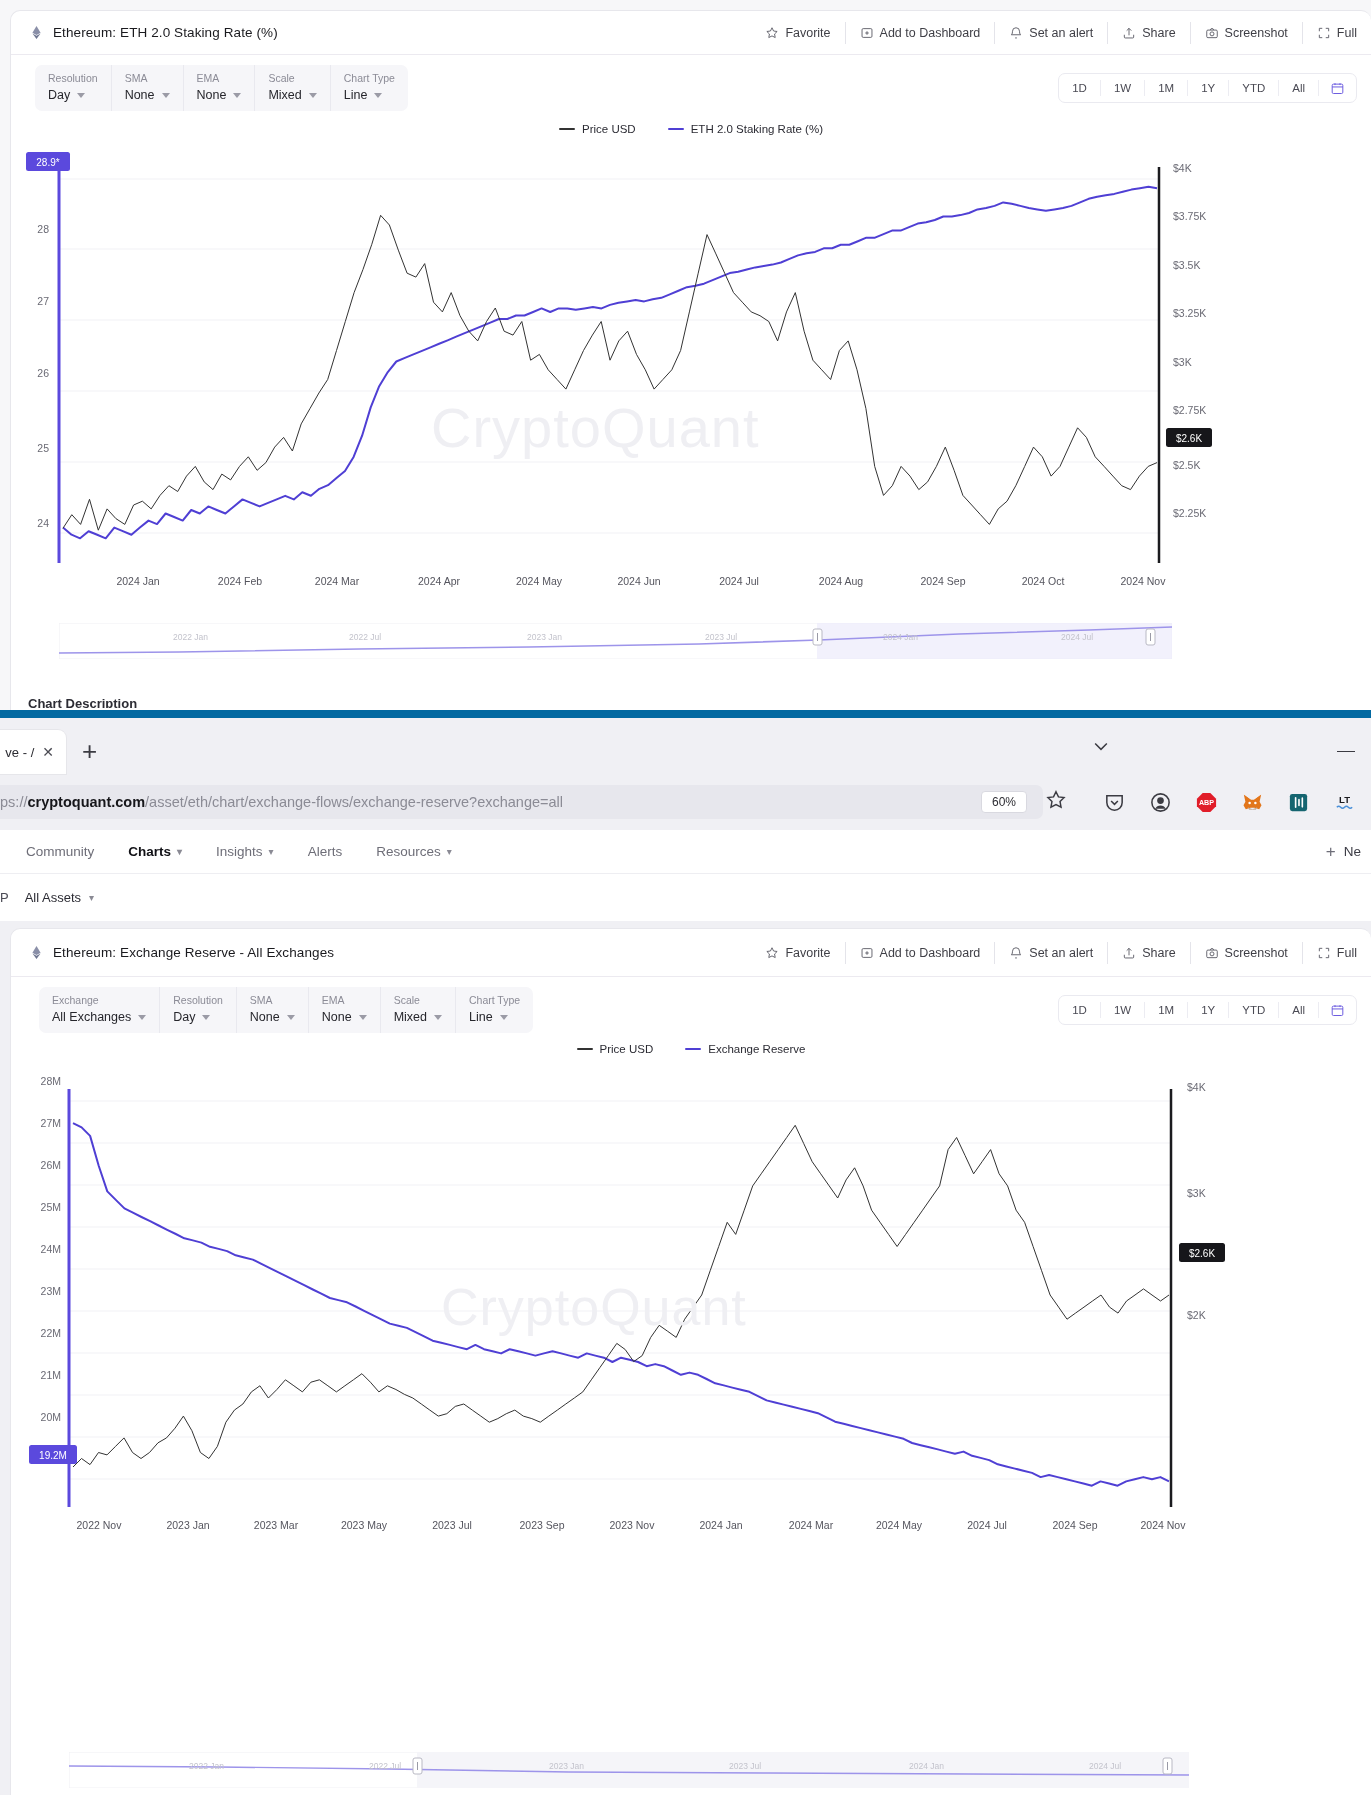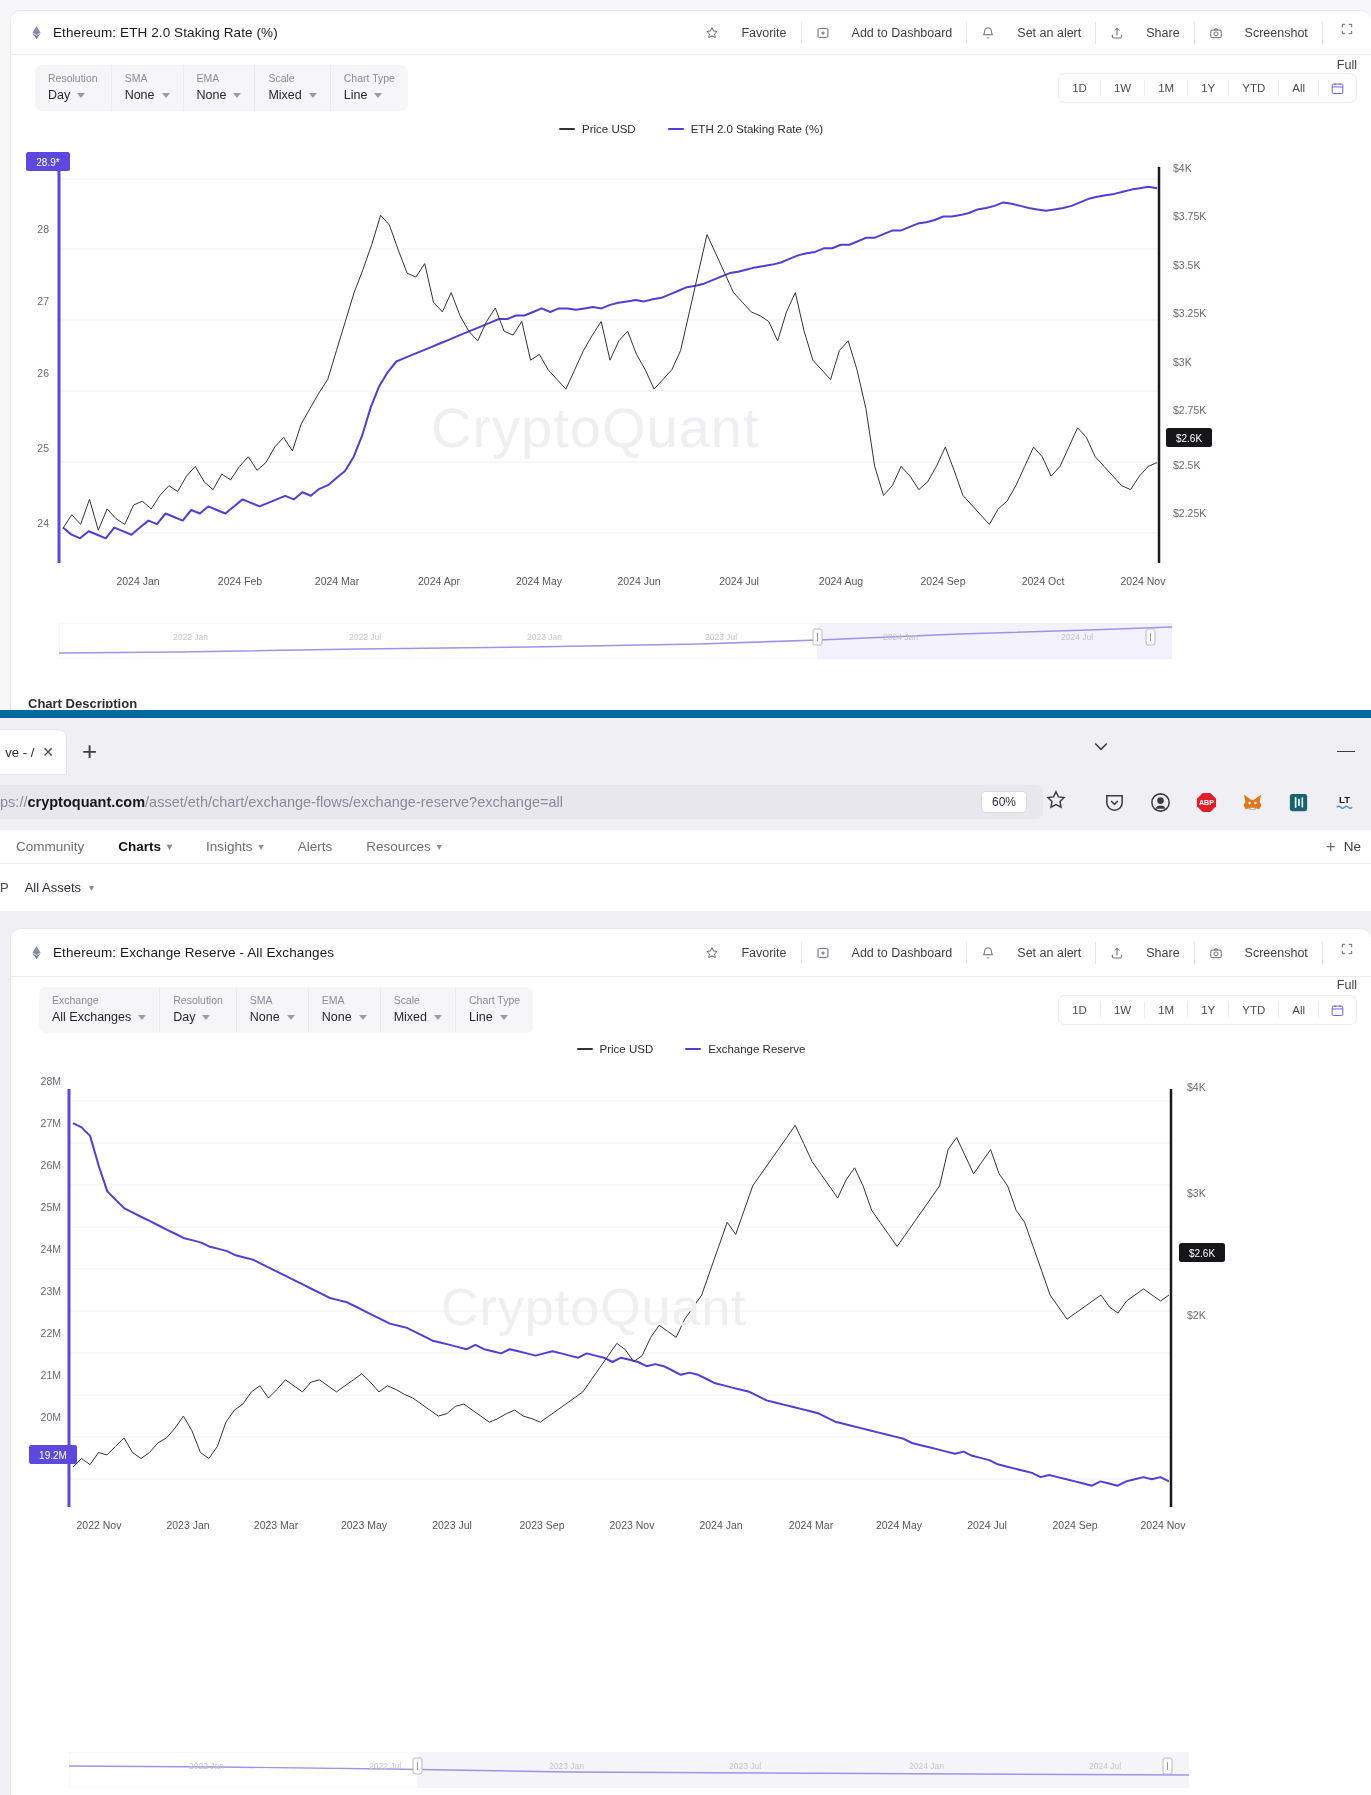--- a/index.html
+++ b/index.html
@@ -32,27 +32,27 @@
     display:flex;align-items:center;justify-content:center;
   }
   .eth-ico svg{width:15px;height:15px;display:block;}
   .chart-title{
     font-size:13.5px; color:#1a1a1e; letter-spacing:.1px; white-space:nowrap;
   }
   .head-actions{
     margin-left:auto;display:flex;align-items:center;height:26px;
   }
   .hact{
-    display:flex;align-items:center;gap:22px;
+    display:flex;align-items:center;gap:6px;
     font-size:12.5px;color:#3f3f46;
     padding:0 14px;height:22px;
     border-right:1px solid #e4e4ea;
     white-space:nowrap;
   }
-  .hact:last-child{border-right:none;flex-direction:column;}
+  .hact:last-child{border-right:none;}
   .hact svg{width:14px;height:14px;flex:0 0 auto;stroke:#55555f;fill:none;stroke-width:1.5;}
 
   
   .ctrl-row{
     display:flex;align-items:flex-start;padding:10px 14px 10px 24px;
     position:relative;height:62px;gap:48px;
   }
   .ctrl-group{
     display:flex;background:#f6f6f9;border-radius:7px;overflow:hidden;
   }
@@ -133,22 +133,22 @@
   .urltext b{color:#16161a;font-weight:700;}
   .zoompill{
     background:#fff;border:1px solid #d9d9e0;border-radius:4px;
     font-size:12px;color:#2d2d33;padding:3px 10px;margin-right:10px;flex:0 0 auto;
   }
   .star-btn{margin:0 12px 0 2px;flex:0 0 auto;}
   .ext-row{display:flex;align-items:center;gap:20px;padding-left:22px;flex:0 0 auto;}
   .ext{width:26px;height:26px;display:flex;align-items:center;justify-content:center;}
 
   .sitenav{
-    background:#fff;height:34px;display:flex;
-    padding-left:6px;border-bottom:1px solid #eeeef2;
+    background:#fff;height:44px;display:flex;
+    padding-left:16px;border-bottom:1px solid #eeeef2;
   }
   .nav-item{
     font-size:13.5px;color:#6e6e78;display:flex;align-items:center;gap:6px;
     margin-right:34px;white-space:nowrap;
   }
   .nav-item.active{color:#111116;font-weight:600;}
   .nav-chev{font-size:10px;color:#8a8a94;}
   .new-btn{
     margin-left:auto;display:flex;align-items:center;gap:8px;
     font-size:13.5px;color:#3c3c45;padding-right:10px;

